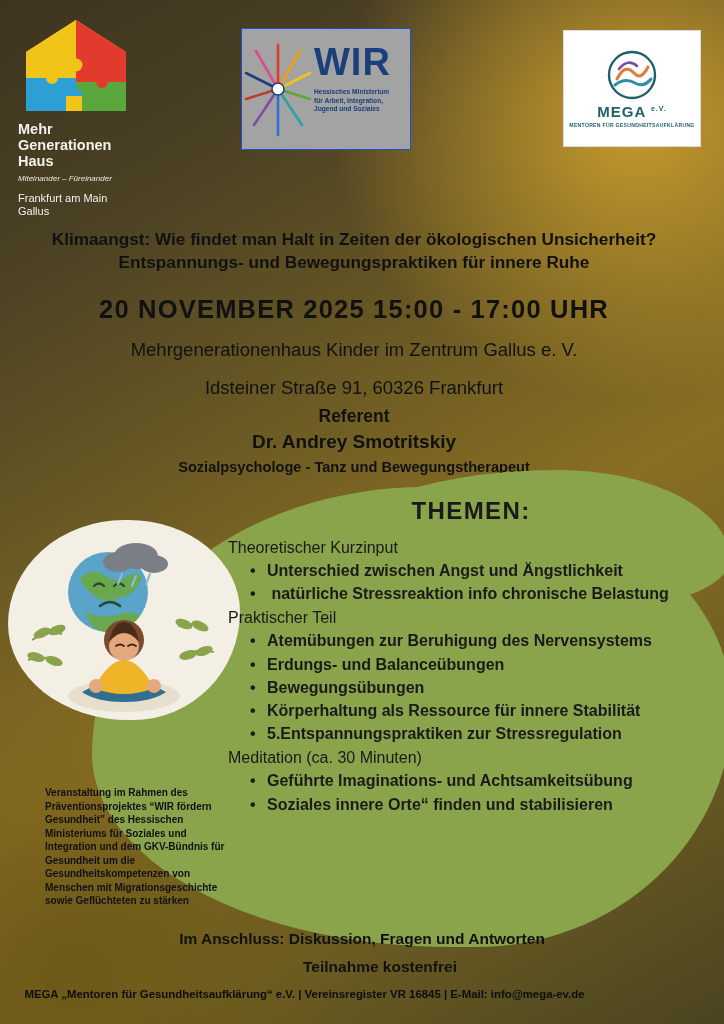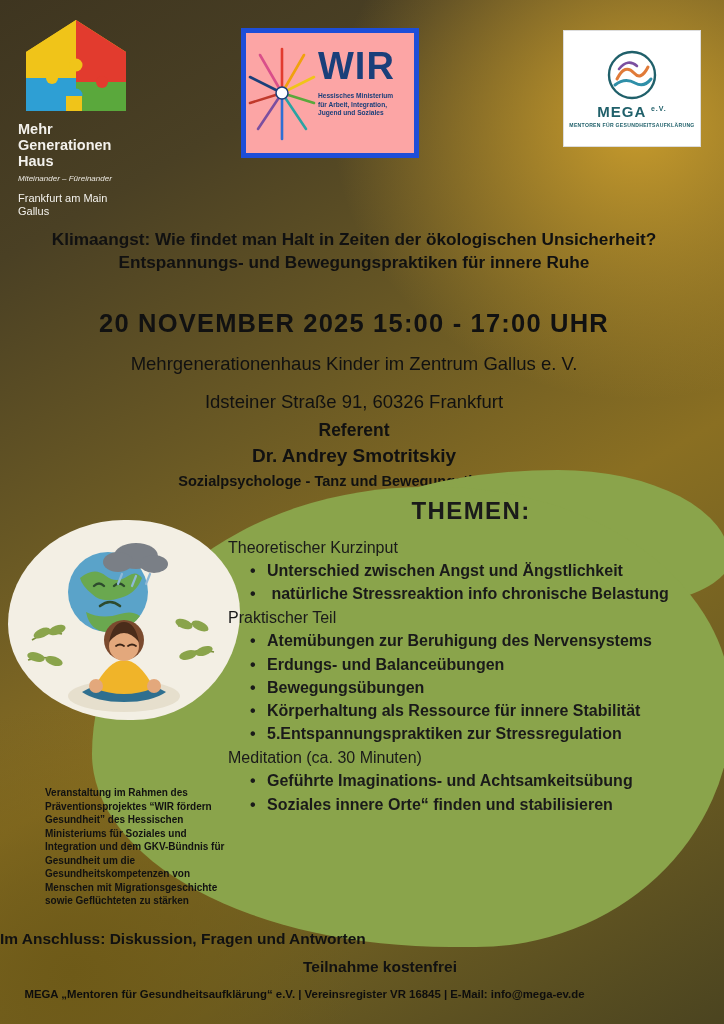--- a/index.html
+++ b/index.html
@@ -17,37 +17,37 @@
   
   .logo-row{position:absolute;top:0;left:0;width:724px;height:210px;}
 
   .mgh{position:absolute;left:18px;top:18px;width:150px;}
   .mgh-mark{width:108px;height:95px;position:relative;margin-left:4px;}
   .house{position:absolute;left:0;top:0;width:108px;height:95px;}
   .mgh-text{margin-top:8px;font-weight:bold;font-size:14.5px;line-height:1.12;color:#f3f1ec;}
   .mgh-sub{margin-top:4px;font-size:8px;font-style:italic;color:#e9e6df;}
   .mgh-loc{margin-top:9px;font-size:11px;line-height:1.2;color:#f3f1ec;}
 
-  .wir{position:absolute;left:241px;top:28px;width:168px;height:120px;background:#fca5a5;border:5px solid #1d4ed8;}
+  .wir{position:absolute;left:241px;top:28px;width:168px;height:120px;background:#a3a3a3;border:1px solid #1d4ed8;}
   .wir-inner{display:flex;height:100%;}
   .wir-burst{width:72px;position:relative;}
   .wir-right{flex:1;padding-top:14px;}
   .wir-word{font-size:38px;font-weight:bold;color:#1a3f7a;letter-spacing:1px;line-height:1;}
   .wir-min{margin-top:7px;font-size:6.6px;line-height:1.32;color:#1a3f7a;font-weight:bold;}
 
   .mega{position:absolute;left:563px;top:30px;width:136px;height:115px;background:#fff;border:1px solid #ddd;
         display:flex;flex-direction:column;align-items:center;justify-content:center;}
   .mega-name{font-size:15px;font-weight:bold;color:#20606a;letter-spacing:1px;margin-top:2px;}
   .mega-name sup{font-size:7px;}
   .mega-tag{font-size:5.1px;color:#20606a;letter-spacing:.3px;margin-top:2px;font-weight:bold;}
 
   
   .head{position:absolute;top:228px;left:0;width:708px;text-align:center;color:#111;}
   .h-title{font-size:17.2px;font-weight:bold;line-height:1.34;padding:0 10px;}
-  .h-date{margin-top:35px;font-size:25.5px;font-weight:bold;letter-spacing:1.2px;}
+  .h-date{margin-top:21px;font-size:25.5px;font-weight:bold;letter-spacing:1.2px;}
   .h-place{margin-top:13px;font-size:18.5px;font-weight:normal;line-height:1.36;}
   .h-ref{margin-top:6px;font-size:17.5px;font-weight:bold;}
   .h-name{margin-top:4px;font-size:19px;font-weight:bold;}
   .h-role{margin-top:6px;font-size:14.6px;font-weight:bold;}
 
   
   .blob{position:absolute;left:92px;top:487px;width:640px;height:460px;background:#8aa44b;
         border-radius:52% 46% 40% 56% / 58% 48% 52% 42%;}
   .blob2{position:absolute;left:300px;top:470px;width:430px;height:150px;background:#8aa44b;
          border-radius:60% 40% 50% 50% / 70% 60% 40% 30%;}
@@ -61,21 +61,21 @@
   .themen-h{font-size:24px;font-weight:bold;letter-spacing:1.4px;text-align:center;margin-bottom:14px;}
   .sec{font-size:16px;margin:6px 0 2px;}
   .li{font-size:16px;font-weight:bold;margin:4px 0 4px 22px;line-height:1.2;}
   .li::before{content:"\2022";display:inline-block;width:17px;font-weight:bold;}
 
   
   .small-note{position:absolute;left:45px;top:786px;width:190px;text-align:left;
               font-size:10px;font-weight:bold;line-height:1.35;color:#111;}
 
   
-  .foot1{position:absolute;left:0;top:930px;width:724px;font-size:15.5px;font-weight:bold;color:#111;}
+  .foot1{position:absolute;left:0;top:930px;width:724px;text-align:center;font-size:15.5px;font-weight:bold;color:#111;}
   .foot2{position:absolute;left:0;top:958px;width:724px;text-align:center;font-size:15.5px;font-weight:bold;color:#111;padding-left:18px;}
   .foot3{position:absolute;left:0;top:988px;width:609px;text-align:center;font-size:11.4px;font-weight:bold;color:#0d0d0d;}
 </style>
 </head>
 <body>
 
 <div class="poster">
 
   <div class="logo-row">
 

